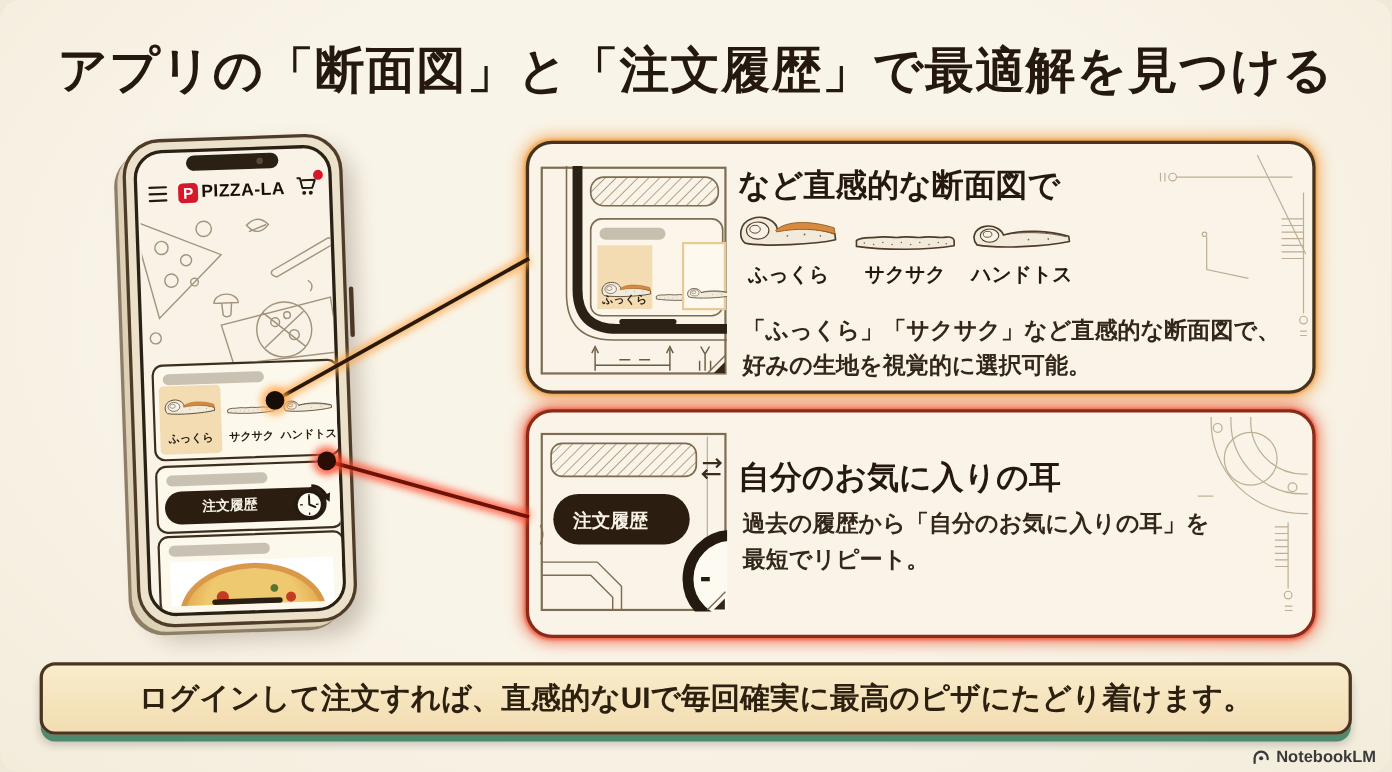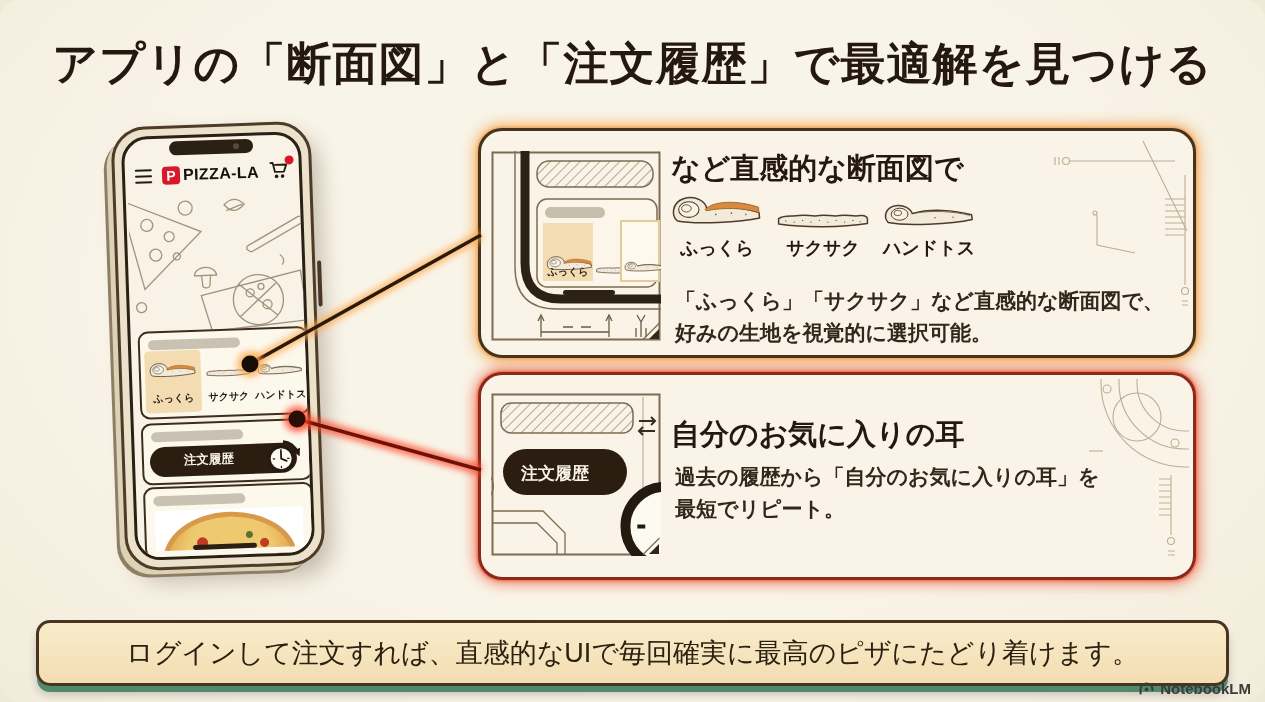--- a/index.html
+++ b/index.html
@@ -68,25 +68,25 @@
   .inset{position:absolute;left:10px;top:20px;}
   .card-red .inset{top:18px;}
   .crust-row{position:absolute;left:188px;top:58px;display:flex;gap:10px;}
   .crust-fig{margin:0;width:96px;text-align:center;}
   .crust-fig figcaption{margin-top:3px;font-size:18px;font-weight:800;color:#241810;}
   .card-desc{position:absolute;left:190px;margin:4px;font-size:21px;font-weight:600;color:#32271a;line-height:32px;}
   .card-amber .card-desc{top:150px;}
   .card-red .card-desc{top:82px;}
   .deco{position:absolute;right:4px;top:4px;opacity:.9;}
   
-  .banner{position:absolute;left:36px;top:620px;width:1187px;height:60px;
+  .banner{position:absolute;left:36px;top:602px;width:1187px;height:60px;
     background:linear-gradient(#f9ecca,#f3ddb2);border:3px solid #49351f;border-radius:14px;
     box-shadow:0 7px 0 -1px #4f8a6e, 0 9px 8px rgba(0,0,0,.18);
     display:flex;align-items:center;justify-content:center;
-    font-size:27px;font-weight:400;color:#2c2010;z-index:4;}
+    font-size:27px;font-weight:700;color:#2c2010;z-index:4;}
   
   .footer-brand{position:absolute;right:14px;bottom:5px;display:flex;align-items:flex-end;gap:5px;
     font-size:15px;font-weight:600;color:#3a3a3a;z-index:6;}
 </style>
 </head>
 <body>
 
 <svg width="0" height="0" style="position:absolute">
   <defs>
     <pattern id="hatch" width="7" height="7" patternUnits="userSpaceOnUse" patternTransform="rotate(45)">

